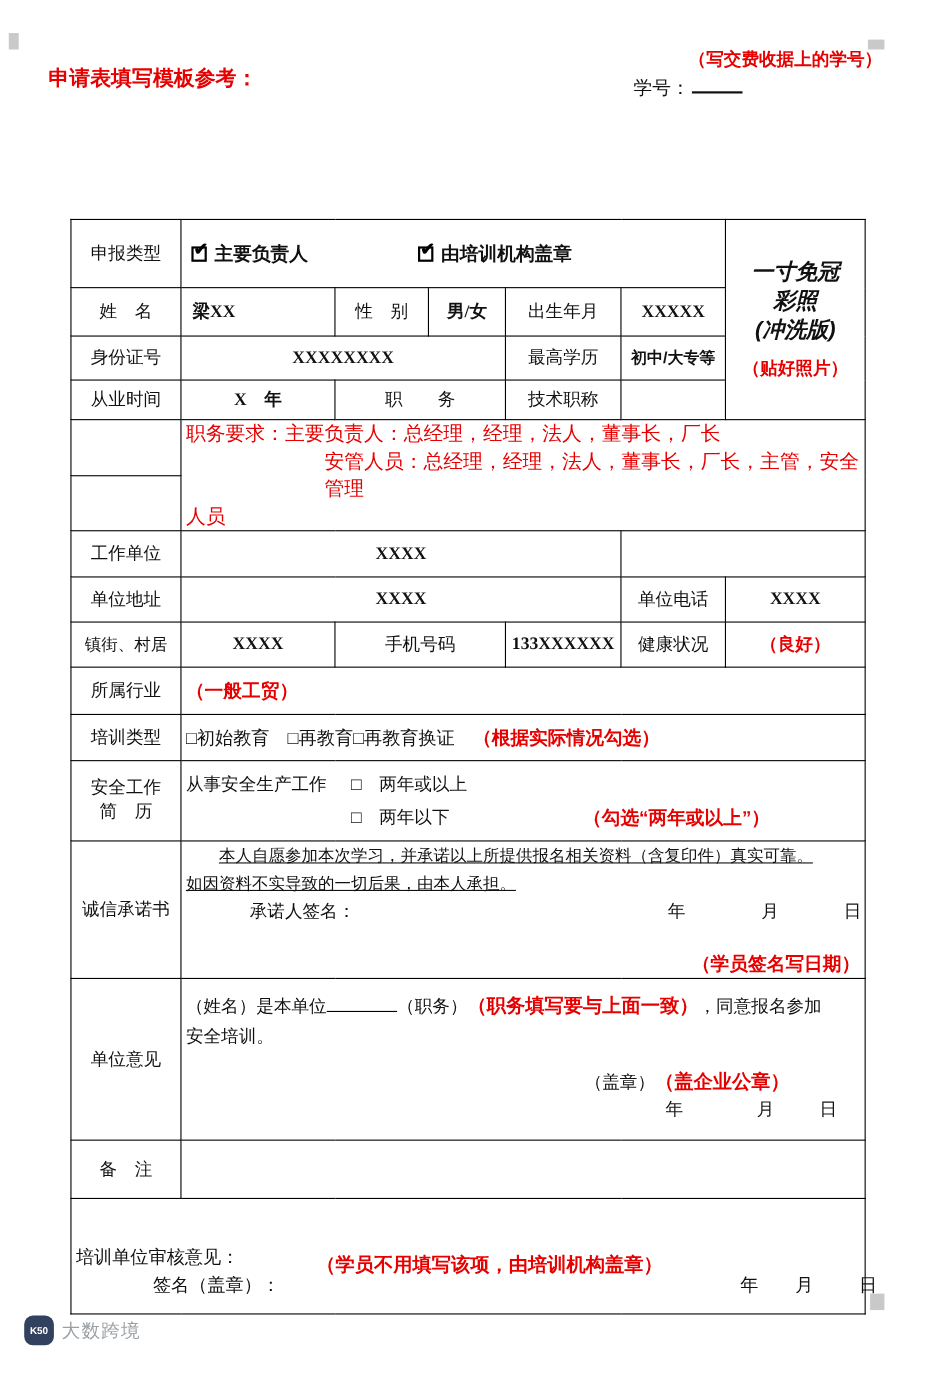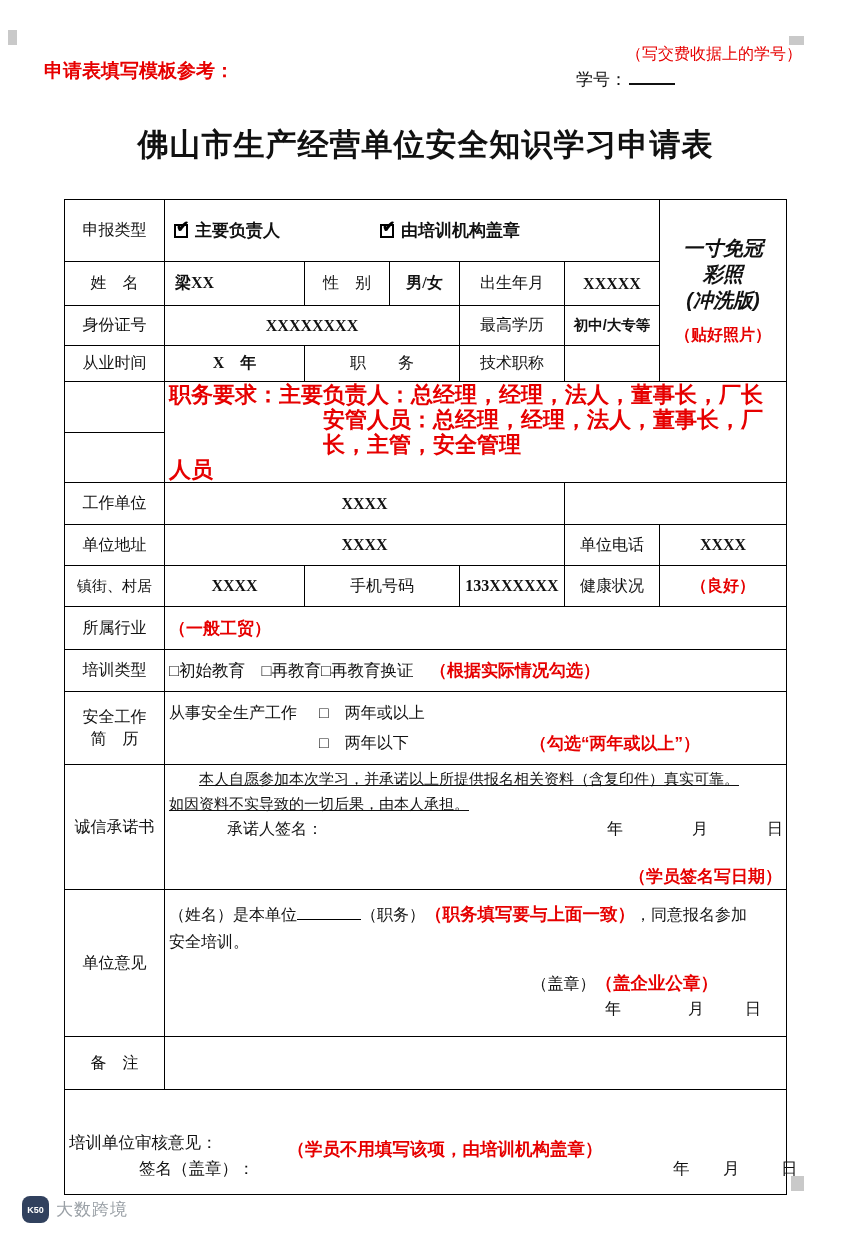--- a/index.html
+++ b/index.html
@@ -6,21 +6,21 @@
   body { background:#ffffff; font-family:"Liberation Sans", sans-serif; }
   .page { position:relative; width:851px; height:1255px; margin:0 auto; background:#fff; color:#111; overflow:hidden; }
   .red { color:var(--red,#e60000); }
   .bold { font-weight:bold; }
 
   .artifact { position:absolute; background:#c9c9c9; }
 
   .tpl-note { position:absolute; left:44px; top:58px; font-size:19px; font-weight:bold; color:var(--red,#e60000); }
   .sid-row { position:absolute; left:576px; top:68px; font-size:17px; }
   .sid-underline { display:inline-block; width:46px; height:15px; border-bottom:2px solid #111; margin-left:2px; }
-  .sid-hint { position:absolute; left:626px; top:44px; font-size:16px; font-weight:normal; color:var(--red,#e60000); }
+  .sid-hint { position:absolute; left:626px; top:44px; font-size:16px; font-weight:bold; color:var(--red,#e60000); }
   .title { position:absolute; left:0; top:124px; width:100%; text-align:center; font-size:31px; font-weight:800; letter-spacing:1px; }
   .callout { position:absolute; left:282px; top:169px; width:224px; height:32px; border:2px solid #333; background:#fff;
              display:flex; align-items:center; justify-content:center; font-size:17px; font-weight:bold; color:var(--red,#e60000); z-index:4; }
 
   .form-table { position:absolute; left:64px; top:199px; width:722px; border-collapse:collapse; table-layout:fixed; font-size:16px; }
   .form-table td { border:1px solid #000; padding:0 4px; vertical-align:middle; }
   .lbl { text-align:center; }
   .lbl2 div { line-height:22px; }
   .val { text-align:center; font-weight:bold; font-family:"Liberation Serif", serif; }
   .val.left { text-align:left; padding-left:10px; }
@@ -28,21 +28,21 @@
 
   .declare-row { display:flex; align-items:center; gap:100px; padding-left:5px; font-weight:bold; font-size:17px; }
   .opt { display:inline-flex; align-items:center; }
   .cb { width:14px; height:14px; border:2px solid #000; margin-right:7px; position:relative; flex:0 0 auto; }
   .cb .tick { position:absolute; left:0; top:-9px; font-size:16px; font-weight:900; color:#000; }
 
   .photo-cell { text-align:center; vertical-align:top; padding-top:24px; font-weight:bold; }
   .photo-line { line-height:26px; font-size:20px;font-style:italic; }
   .photo-hint { margin-top:12px; font-size:16px; font-weight:bold; }
 
-  .req-cell { color:var(--red,#e60000); font-weight:bold; font-size:22px; padding:5px 6px; vertical-align:top; }
+  .req-cell { color:var(--red,#e60000); font-weight:normal; font-size:18px; padding:5px 6px; vertical-align:top; }
   .req-cell div { line-height:25px; }
   .req-l2 { padding-left:7em; }
 
   .industry-cell { padding-left:34px; font-size:17px; }
   .training-cell { padding-left:34px; font-size:16.5px; }
   .training-hint { margin-left:12px; font-size:17px; }
 
   .safety-cell { position:relative; vertical-align:top; padding:14px 0 0 70px; }
   .s-line1 .s-opt { margin-left:22px; }
   .s-line2 { margin-left:150px; margin-top:9px; }
@@ -86,21 +86,20 @@
   <div class="artifact" style="left:8px; top:30px; width:9px; height:15px;"></div>
   <div class="artifact" style="left:789px; top:36px; width:15px; height:9px;"></div>
   <div class="artifact" style="left:791px; top:1176px; width:13px; height:15px;"></div>
 
   <div class="tpl-note">申请表填写模板参考：</div>
   <div class="sid-row">
     <span>学号：</span><span class="sid-underline"></span>
   </div>
   <div class="sid-hint red">（写交费收据上的学号）</div>
 
-  <div class="title">佛山市生产经营单位安全知识学习申请表</div>
 
   <table class="form-table">
     <colgroup>
       <col style="width:100px">
         <col style="width:140px">
         <col style="width:85px">
         <col style="width:70px">
         <col style="width:105px">
         <col style="width:95px">
         <col style="width:127px">

